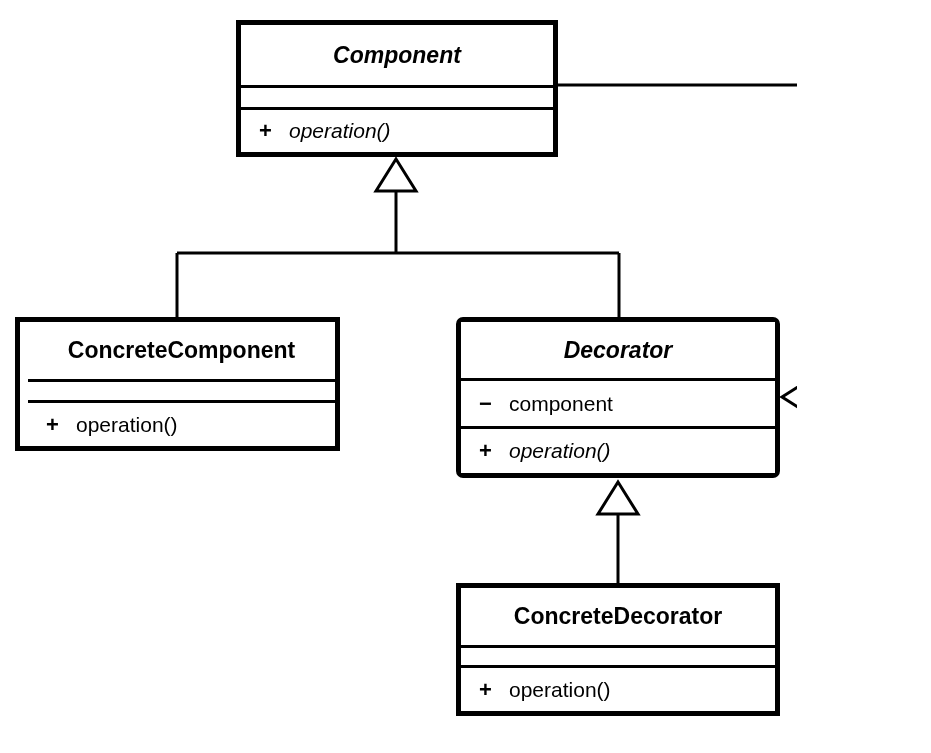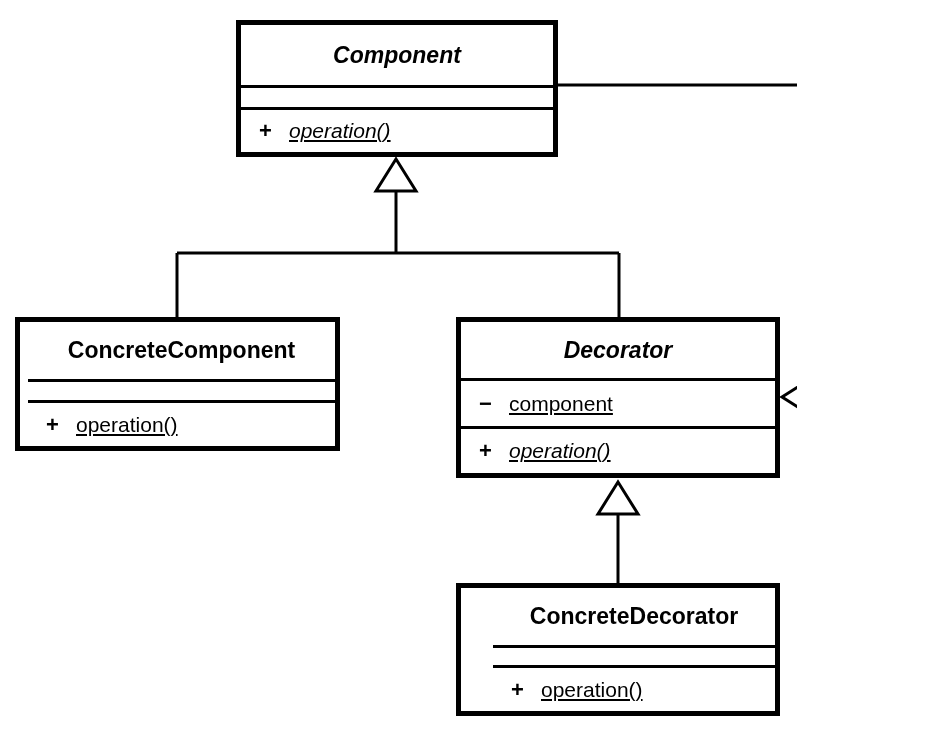--- a/index.html
+++ b/index.html
@@ -55,21 +55,20 @@
   }
   .vis {
     font-weight: bold;
     font-size: 22px;
     display: inline-block;
     width: 30px;
     flex: 0 0 auto;
   }
   .member-name {
     font-style: normal;
-    text-decoration: underline;
   }
   .member-name.abstract {
     font-style: italic;
   }
 
   
   #connectors {
     position: absolute;
     left: 0;
     top: 0;
@@ -143,35 +142,35 @@
     <div class="uml-compartment uml-title" style="height:57px;">
       <span>ConcreteComponent</span>
     </div>
     <div class="uml-compartment uml-empty" style="height:21px;"></div>
     <div class="uml-compartment uml-member" style="height:46px;">
       <span class="vis">+</span>
       <span class="member-name">operation()</span>
     </div>
   </div>
 
-  <div class="uml-class" style="left:456px; top:317px; width:324px; height:161px;">
+  <div class="uml-class" style="left:456px; top:317px; width:324px; height:161px;border-radius:7px;">
     <div class="uml-compartment uml-title abstract" style="height:56px;">
       <span>Decorator</span>
     </div>
     <div class="uml-compartment uml-member" style="height:48px;">
       <span class="vis">−</span>
       <span class="member-name">component</span>
     </div>
     <div class="uml-compartment uml-member" style="height:47px;">
       <span class="vis">+</span>
       <span class="member-name abstract">operation()</span>
     </div>
   </div>
 
-  <div class="uml-class" style="left:456px; top:583px; width:324px; height:133px;padding-left:32px;">
+  <div class="uml-class" style="left:456px; top:583px; width:324px; height:133px;">
     <div class="uml-compartment uml-title" style="height:57px;">
       <span>ConcreteDecorator</span>
     </div>
     <div class="uml-compartment uml-empty" style="height:20px;"></div>
     <div class="uml-compartment uml-member" style="height:46px;">
       <span class="vis">+</span>
       <span class="member-name">operation()</span>
     </div>
   </div>
 

